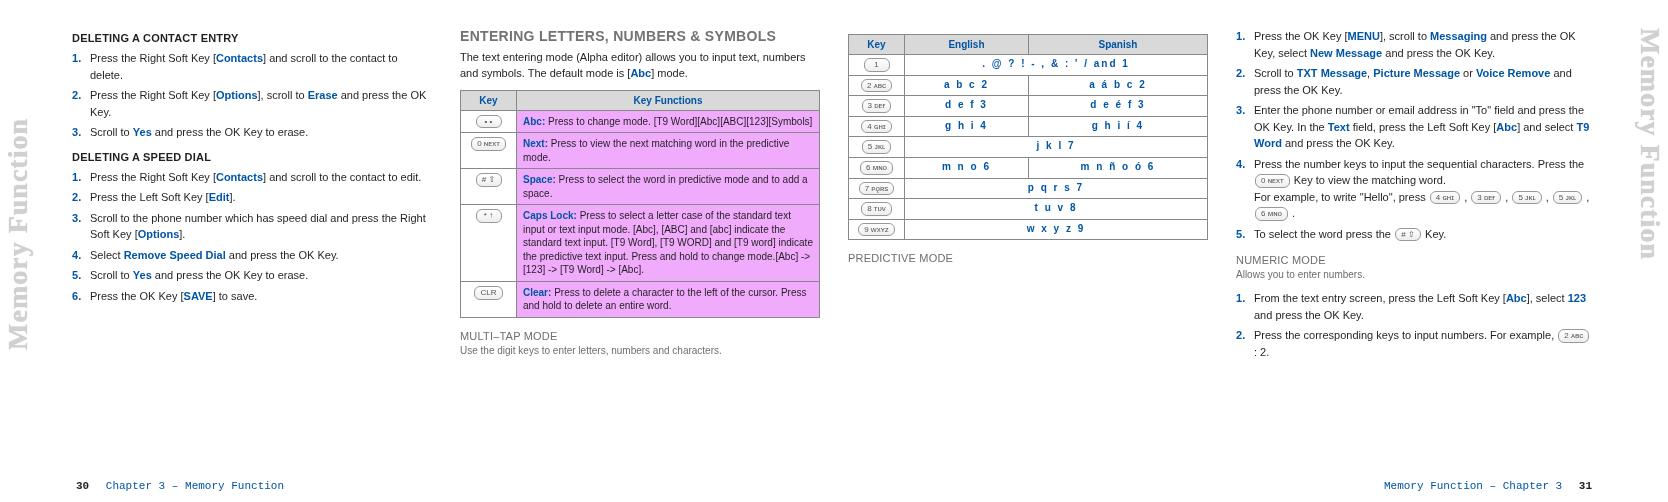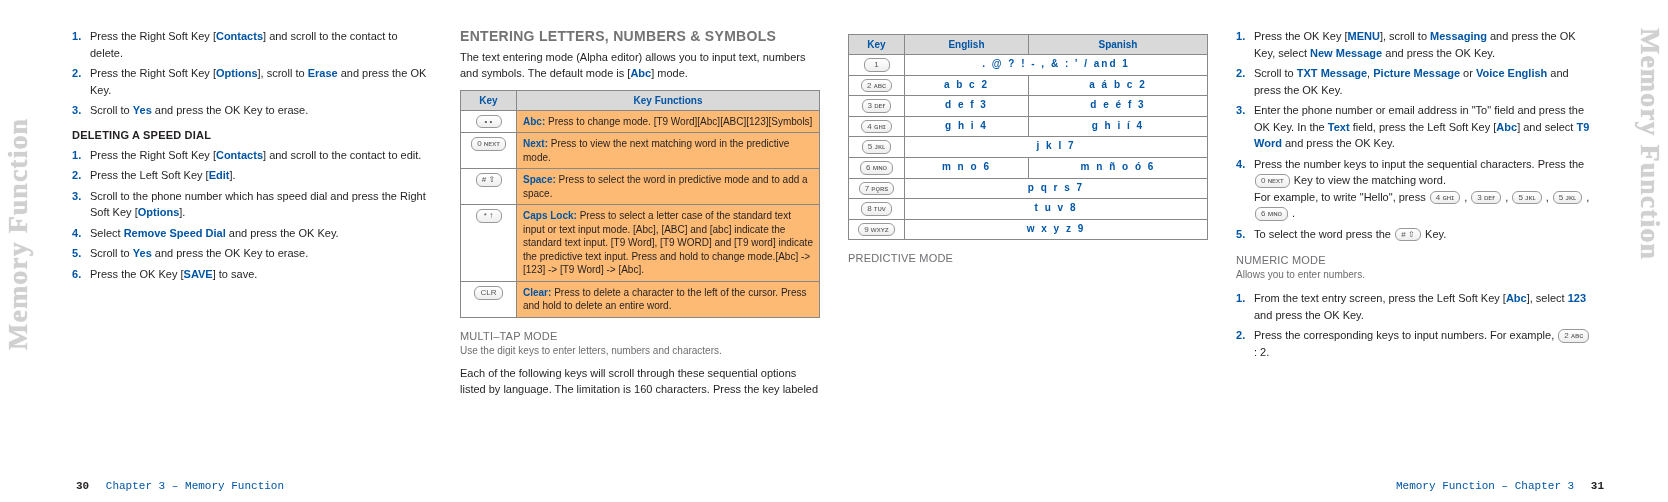--- a/index.html
+++ b/index.html
@@ -15,42 +15,43 @@
 p{font-size:11px;line-height:1.45;color:#231f20;margin-bottom:8px}
 p.sub{color:#6d6e71;font-size:10px;line-height:1.4}
 ol{list-style:none;counter-reset:item;margin-bottom:10px}
 ol>li{counter-increment:item;position:relative;padding-left:18px;font-size:11px;line-height:1.5;margin-bottom:4px}
 ol>li::before{content:counter(item)".";position:absolute;left:0;color:#0055a5;font-weight:700}
 .blue{color:#0055a5}
 table{width:100%;border-collapse:collapse;margin:6px 0 10px;font-size:10px}
 th,td{border:1px solid #888;padding:4px 6px;vertical-align:top}
 th{background:#d9d9d9;font-weight:700;color:#0055a5;text-align:center}
 td.kcell{text-align:center;width:56px;background:#fff}
-td.fn{background:#fdba74;line-height:1.35}
+td.fn{background:#f0abfc;line-height:1.35}
 td.fn .lead{font-weight:700;color:#0055a5}
 .keybtn{display:inline-block;min-width:26px;padding:1px 5px;border:1px solid #999;border-radius:6px;background:linear-gradient(#fff,#eee);font-size:8px;color:#555;line-height:1.2;text-align:center;vertical-align:middle;margin:0 1px}
 table.lang th{background:#d9d9d9}
 table.lang td{text-align:center;padding:3px 4px}
 table.lang td.val{color:#0055a5;font-weight:700;letter-spacing:2px}
 table.lang td.span2{color:#0055a5;font-weight:700;letter-spacing:2px}
 .footer{position:absolute;bottom:10px;font-size:11px;color:#0055a5;font-family:Liberation Mono, monospace}
 .footer.left{left:76px}
 .footer.left .pn{color:#231f20;font-weight:700;margin-right:10px}
-.footer.right{right:64px;text-align:left}
+.footer.right{right:76px;text-align:left}
 .footer.right .pn{color:#231f20;font-weight:700;margin-left:10px}
 </style>
 </head>
 <body>
 
 <div class="page">
   <div class="margin-tab">Memory Function</div>
 
   <div class="cols">
 
     <div class="col">
+      <h3>DELETING A CONTACT ENTRY</h3>
       <ol id="c1l1">
           <li>Press the Right Soft Key [<b class="blue">Contacts</b>] and scroll to the contact to delete.</li>
           <li>Press the Right Soft Key [<b class="blue">Options</b>], scroll to <b class="blue">Erase</b> and press the OK Key.</li>
           <li>Scroll to <b class="blue">Yes</b> and press the OK Key to erase.</li>
         </ol>
       <h3>DELETING A SPEED DIAL</h3>
       <ol id="c1l2">
           <li>Press the Right Soft Key [<b class="blue">Contacts</b>] and scroll to the contact to edit.</li>
           <li>Press the Left Soft Key [<b class="blue">Edit</b>].</li>
           <li>Scroll to the phone number which has speed dial and press the Right Soft Key [<b class="blue">Options</b>].</li>
@@ -88,21 +89,20 @@
               <td class="fn"><span class="lead">Caps Lock:</span> Press to select a letter case of the standard text input or text input mode. [Abc], [ABC] and [abc] indicate the standard text input. [T9 Word], [T9 WORD] and [T9 word] indicate the predictive text input. Press and hold to change mode.[Abc] -&gt; [123] -&gt; [T9 Word] -&gt; [Abc].</td>
             </tr>
             <tr>
               <td class="kcell"><span class="keybtn">CLR</span></td>
               <td class="fn"><span class="lead">Clear:</span> Press to delete a character to the left of the cursor. Press and hold to delete an entire word.</td>
             </tr>
           </tbody>
       </table>
       <h3 class="grey">MULTI–TAP MODE</h3>
       <p class="sub">Use the digit keys to enter letters, numbers and characters.</p>
-      <p>Each of the following keys will scroll through these sequential options listed by language. The limitation is 160 characters. Press the key labeled</p>
     </div>
 
     <div class="col">
       <table class="lang">
         <tbody>
             <tr>
           <th>Key</th>
           <th>English</th>
           <th>Spanish</th>
         </tr>
@@ -149,21 +149,21 @@
               <td class="span2" colspan="2">w x y z 9</td>
             </tr>
           </tbody>
       </table>
       <h3 class="grey">PREDICTIVE MODE</h3>
     </div>
 
     <div class="col">
       <ol id="c4l1">
           <li>Press the OK Key [<b class="blue">MENU</b>], scroll to <b class="blue">Messaging</b> and press the OK Key, select <b class="blue">New Message</b> and press the OK Key.</li>
-          <li>Scroll to <b class="blue">TXT Message</b>, <b class="blue">Picture Message</b> or <b class="blue">Voice English</b> and press the OK Key.</li>
+          <li>Scroll to <b class="blue">TXT Message</b>, <b class="blue">Picture Message</b> or <b class="blue">Voice Remove</b> and press the OK Key.</li>
           <li>Enter the phone number or email address in "To" field and press the OK Key. In the <b class="blue">Text</b> field, press the Left Soft Key [<b class="blue">Abc</b>] and select <b class="blue">T9 Word</b> and press the OK Key.</li>
           <li>Press the number keys to input the sequential characters. Press the <span class="keybtn">0 ɴᴇxᴛ</span> Key to view the matching word.<br>For example, to write "Hello", press <span class="keybtn">4 ɢʜɪ</span> , <span class="keybtn">3 ᴅᴇғ</span> , <span class="keybtn">5 ᴊᴋʟ</span> , <span class="keybtn">5 ᴊᴋʟ</span> , <span class="keybtn">6 ᴍɴᴏ</span> .</li>
           <li>To select the word press the <span class="keybtn"># ⇧</span> Key.</li>
         </ol>
       <h3 class="grey">NUMERIC MODE</h3>
       <p class="sub">Allows you to enter numbers.</p>
       <ol id="c4l2">
           <li>From the text entry screen, press the Left Soft Key [<b class="blue">Abc</b>], select <b class="blue">123</b> and press the OK Key.</li>
           <li>Press the corresponding keys to input numbers. For example, <span class="keybtn">2 ᴀʙᴄ</span> : 2.</li>
         </ol>

